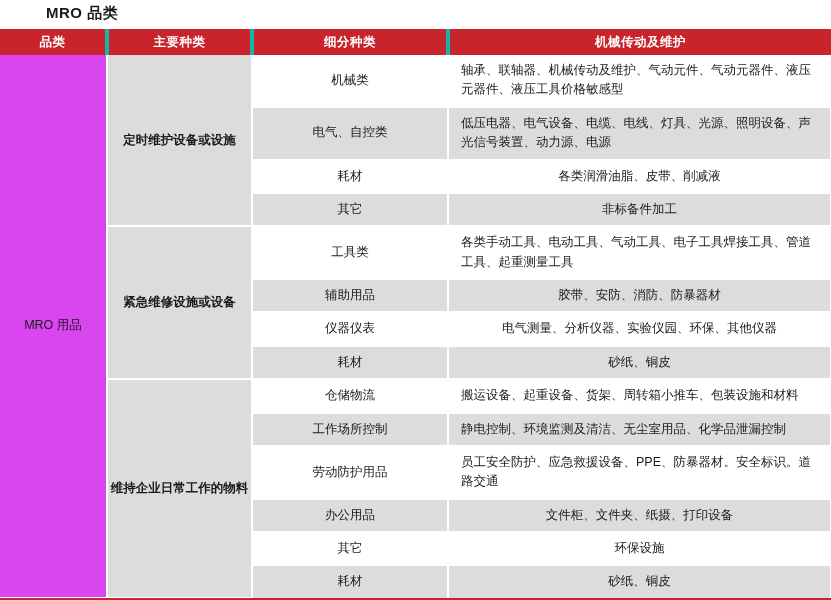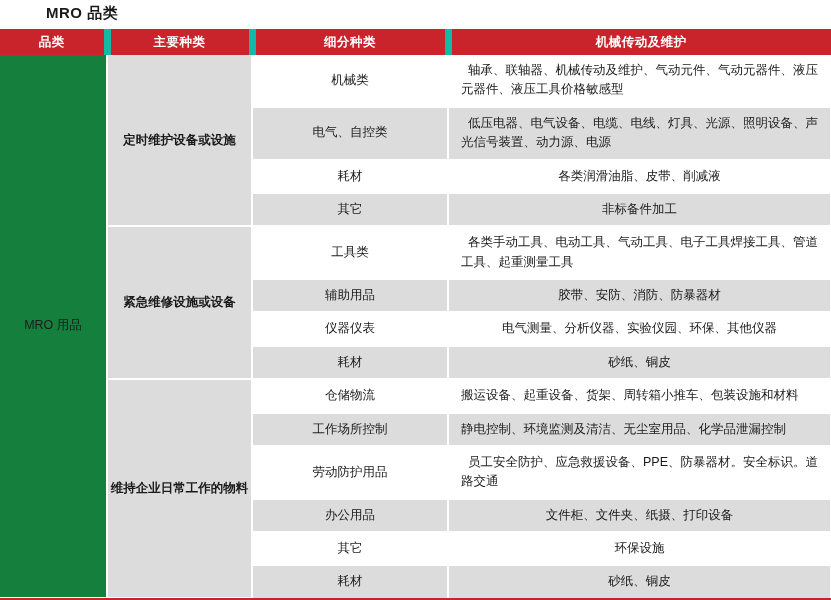--- a/index.html
+++ b/index.html
@@ -38,51 +38,51 @@
   table.mro col.c4 { width: 383px; }
 
   thead th {
     background: #c9232b;
     color: #ffffff;
     font-size: 12.5px;
     font-weight: bold;
     height: 24px;
     text-align: center;
     vertical-align: middle;
-    border-right: 7px solid #14b8a6;
+    border-right: 4px solid #14b8a6;
     letter-spacing: 0.5px;
   }
   thead th:last-child { border-right: none; }
 
   tbody td {
     font-size: 12.5px;
     text-align: center;
     vertical-align: middle;
     border-right: 2px solid #ffffff;
     border-bottom: 2px solid #ffffff;
     padding: 6px 2px;
     line-height: 1.55;
     background: #ffffff;
   }
   tbody td.shade { background: #dcdcdc; }
   tbody td.col1 {
-    background: #15803d;
+    background: #d946ef;
     font-size: 12.5px;
   }
   tbody td.col2 {
     background: #dcdcdc;
     line-height: 1.8;
     font-weight: bold;
   }
   tbody td.detail {
     text-align: center;
     padding: 6px 12px;
   }
   tbody td.detail.just {
-    text-align: right;
+    text-align: left;
     text-align-last: left;
   }
   tbody tr:last-child td { border-bottom: none; }
 
   .bottomrule {
     position: absolute;
     left: 0;
     bottom: 0;
     width: 831px;
     height: 2px;

